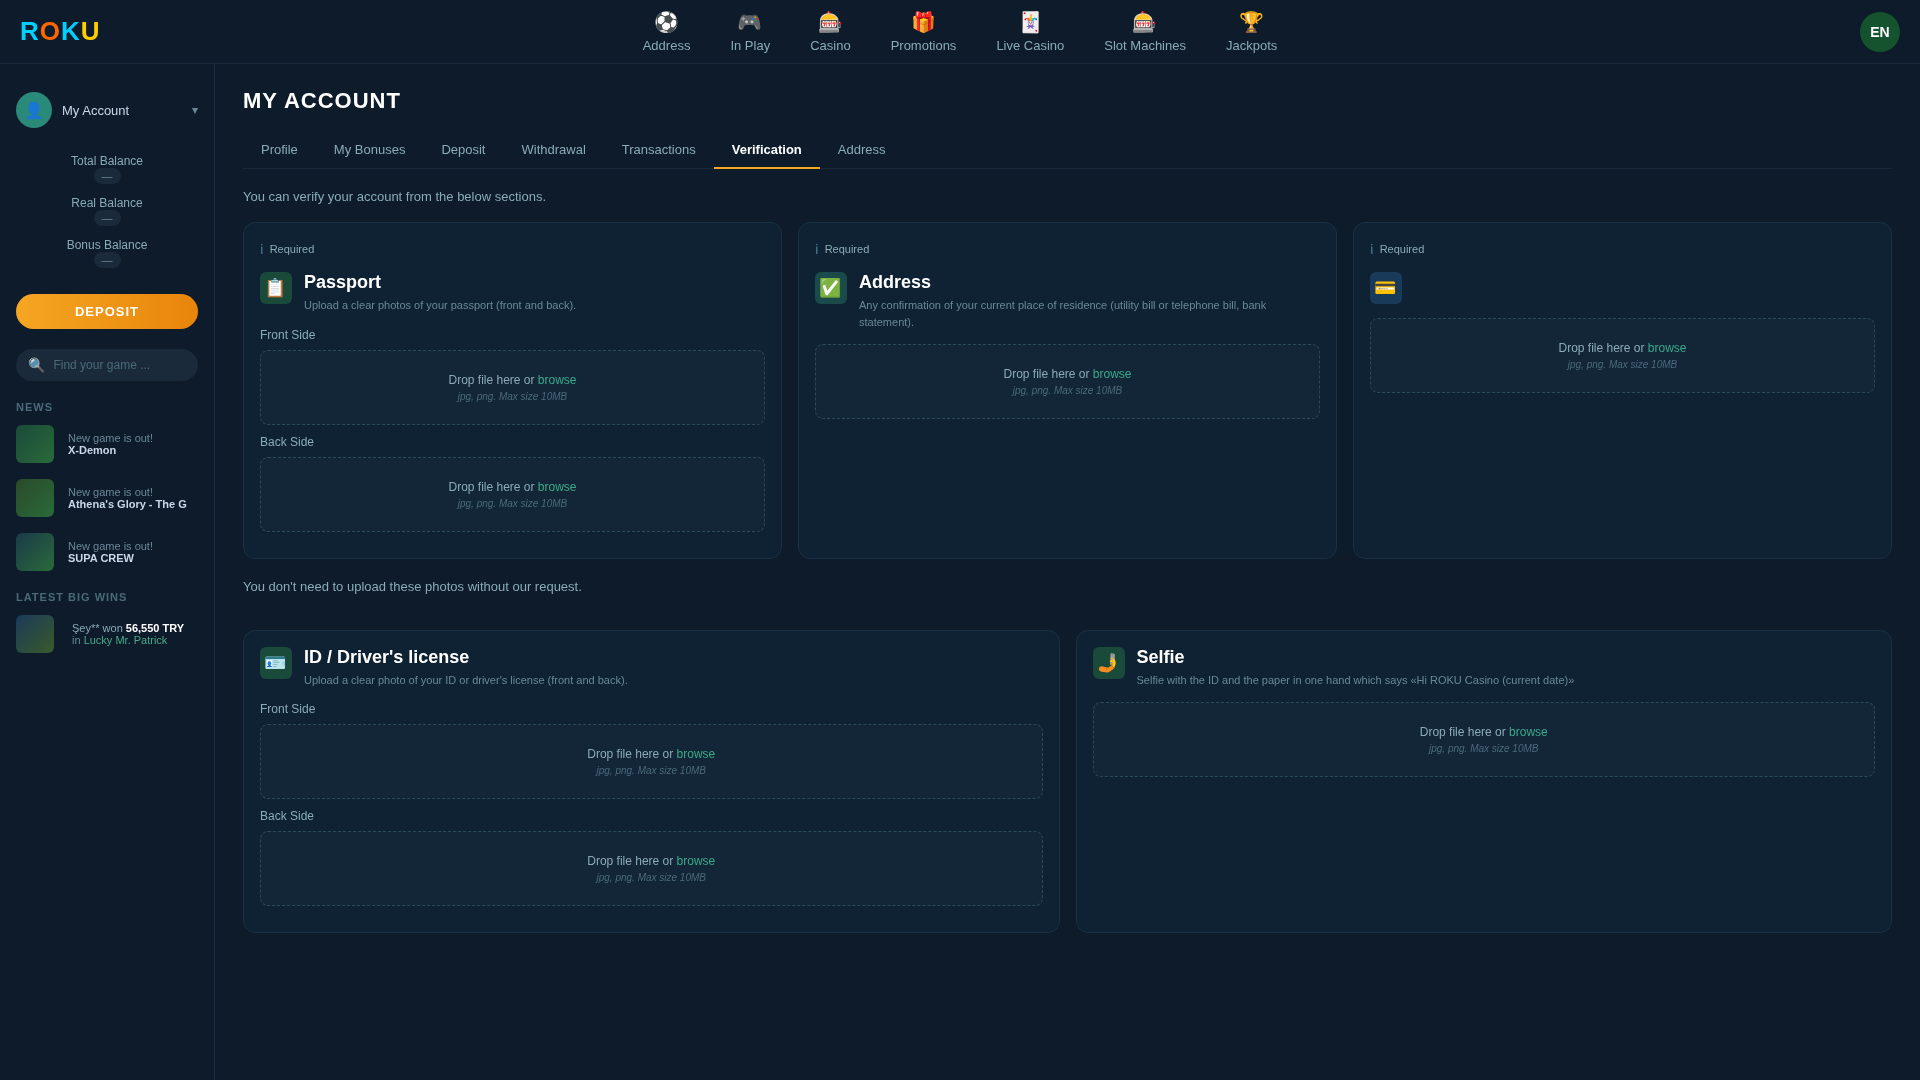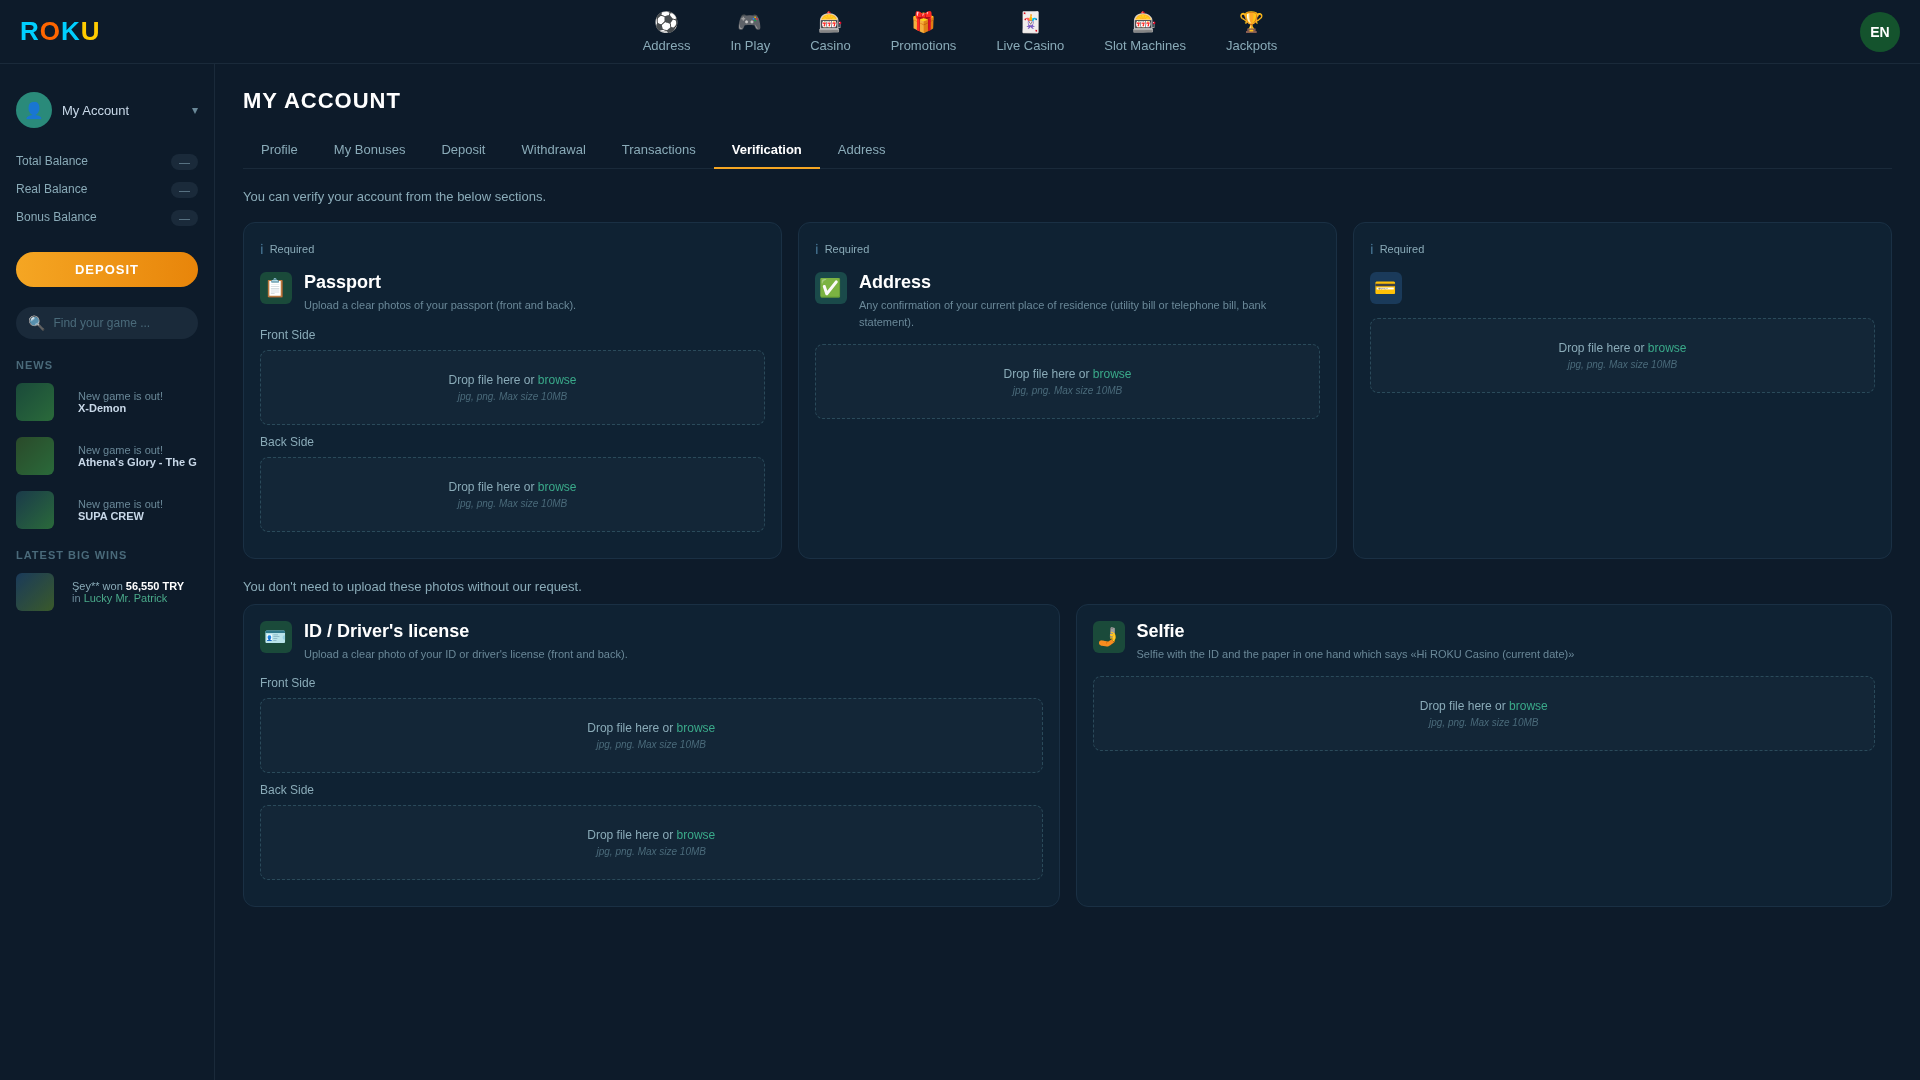--- a/index.html
+++ b/index.html
@@ -105,23 +105,25 @@
       margin-left: auto;
       font-size: 12px;
       color: #6a8898;
     }
     .sidebar-balance-section {
       padding: 8px 16px;
     }
     .sidebar-balance-row {
       display: flex;
       justify-content: space-between;
+      align-items: center;
       padding: 6px 0;
       font-size: 12px;
       color: #8aabb8;
+      flex-direction: column;
     }
     .balance-value {
       background-color: #1a2a3a;
       border-radius: 10px;
       padding: 2px 8px;
       font-size: 11px;
       color: #6a8898;
     }
     .deposit-btn {
       margin: 12px 16px;
@@ -161,21 +163,21 @@
       font-size: 11px;
       font-weight: 700;
       color: #4a6a7a;
       text-transform: uppercase;
       letter-spacing: 1px;
     }
 
     .news-item {
       display: flex;
       align-items: center;
-      gap: 24px;
+      gap: 14px;
       padding: 8px 16px;
       cursor: pointer;
     }
     .news-thumb {
       width: 38px;
       height: 38px;
       border-radius: 6px;
       background-color: #1a3a4a;
       flex-shrink: 0;
       overflow: hidden;
@@ -327,21 +329,21 @@
     .drop-zone-hint {
       font-size: 10px;
       color: #4a6a7a;
       margin-top: 4px;
       font-style: italic;
     }
 
     .optional-note {
       font-size: 13px;
       color: #8aabb8;
-      margin-bottom: 10px;
+      margin-bottom: 36px;
     }
   </style>
 </head>
 <body>
 
 <nav class="top-nav">
   <div class="logo">
     <span class="r" style="color:#00cfff">R</span><span style="color:#ff6600">O</span><span style="color:#00cfff">K</span><span style="color:#ffcc00">U</span>
   </div>
   <div class="nav-items">

